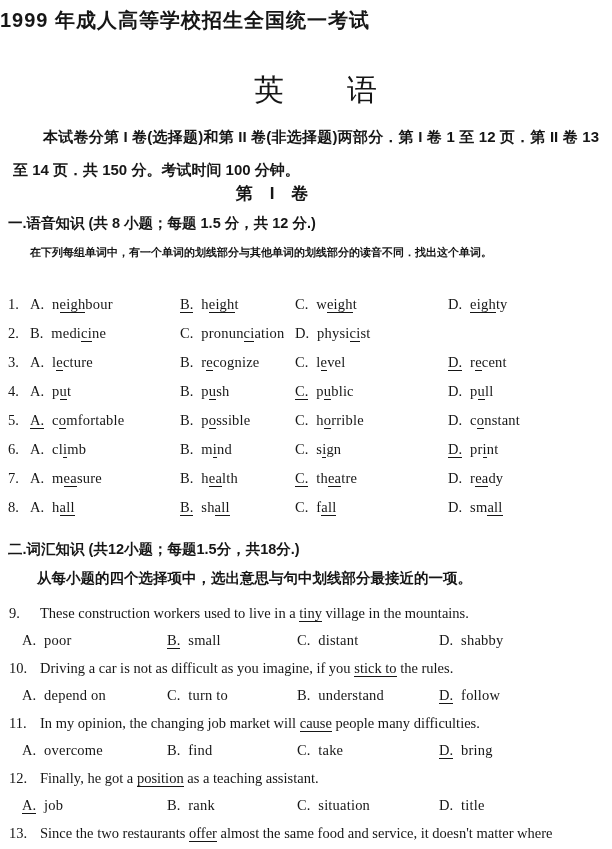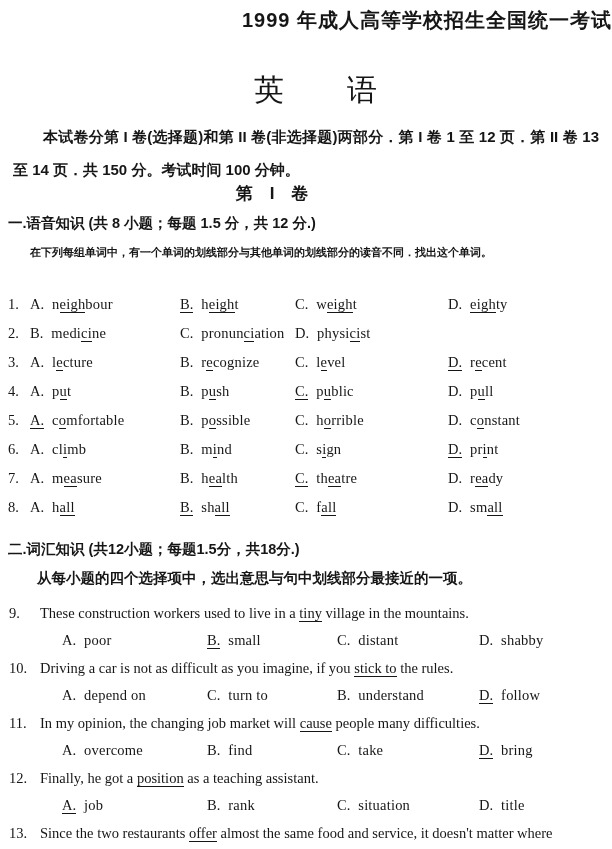--- a/index.html
+++ b/index.html
@@ -5,35 +5,35 @@
   *{box-sizing:border-box;margin:0;padding:0}
   html,body{width:612px;height:849px}
   body{
     position:relative;
     background:#ffffff;
     color:#161616;
     font-family:"Liberation Sans",sans-serif;
     overflow:hidden;
   }
   .abs{position:absolute}
-  .exam-title{top:7px;left:0;width:612px;text-align:right;font-size:20px;font-weight:700;letter-spacing:1px}
+  .exam-title{top:7px;left:0;width:612px;text-align:left;font-size:20px;font-weight:700;letter-spacing:1px}
   .subject{top:70px;left:10px;width:612px;text-align:center;font-size:30px;font-weight:400;letter-spacing:1px}
   .intro{top:120px;left:13px;width:586px;font-size:15px;font-weight:700;line-height:33px;text-indent:2em;text-align:justify}
   .volume{top:182px;left:0;width:544px;text-align:center;font-size:17px;font-weight:700}
   .sec-head{left:8px;font-size:14.5px;font-weight:700}
   .sec1-head{top:214px}
   .sec1-instr{top:242px;left:8px;width:592px;font-size:11px;font-weight:700;line-height:20px;text-indent:2em;text-align:justify}
   .sec2-head{top:540px}
   .sec2-instr{top:569px;left:8px;width:592px;font-size:14.5px;font-weight:700;text-indent:2em}
   .p1-list{top:296px;left:0;width:612px;font-family:"Liberation Serif",serif;font-size:14.5px}
   .p1-row{display:grid;grid-template-columns:22px 150px 115px 153px 1fr;padding-left:8px;height:29px;align-items:baseline}
   .p2-list{top:599px;left:0;width:612px;font-family:"Liberation Serif",serif;font-size:14.5px}
   .p2-sentence{position:relative;padding-left:40px;height:28px;line-height:28px;white-space:nowrap}
   .p2-sentence .qno{position:absolute;left:9px}
-  .p2-options{display:grid;grid-template-columns:145px 130px 142px 1fr;padding-left:62px;height:27px;line-height:27px;align-items:baseline}
+  .p2-options{display:grid;grid-template-columns:145px 130px 142px 1fr;padding-left:22px;height:27px;line-height:27px;align-items:baseline}
   .letter{margin-right:8px}
   .word{letter-spacing:.2px}
   .u{border-bottom:1.4px solid currentColor}
 </style>
 </head>
 <body>
 
 <div class="abs exam-title">1999 年成人高等学校招生全国统一考试</div>
 <div class="abs subject">英　　语</div>
 <div class="abs intro">本试卷分第 I 卷(选择题)和第 II 卷(非选择题)两部分．第 I 卷 1 至 12 页．第 II 卷 13 至 14 页．共 150 分。考试时间 100 分钟。</div>

